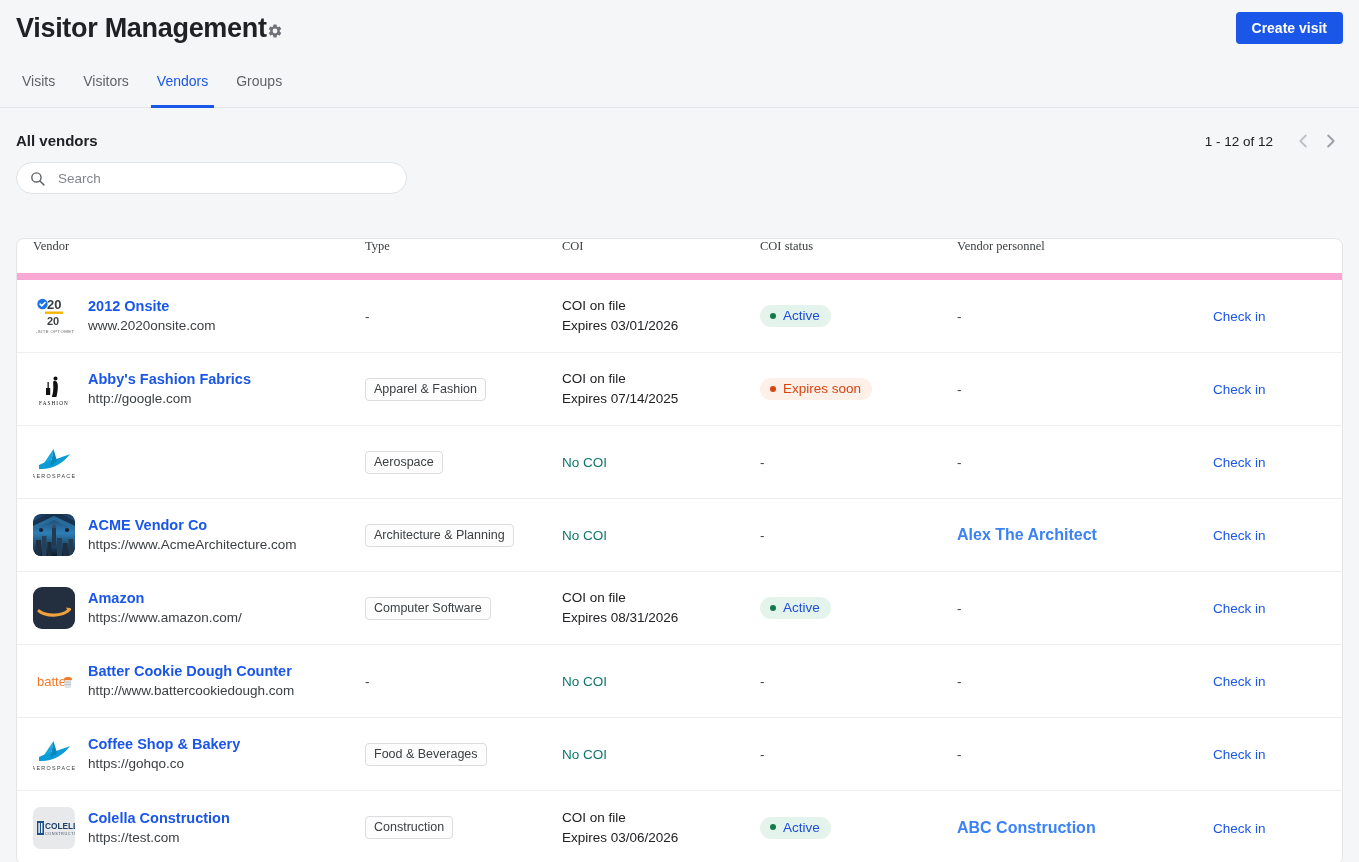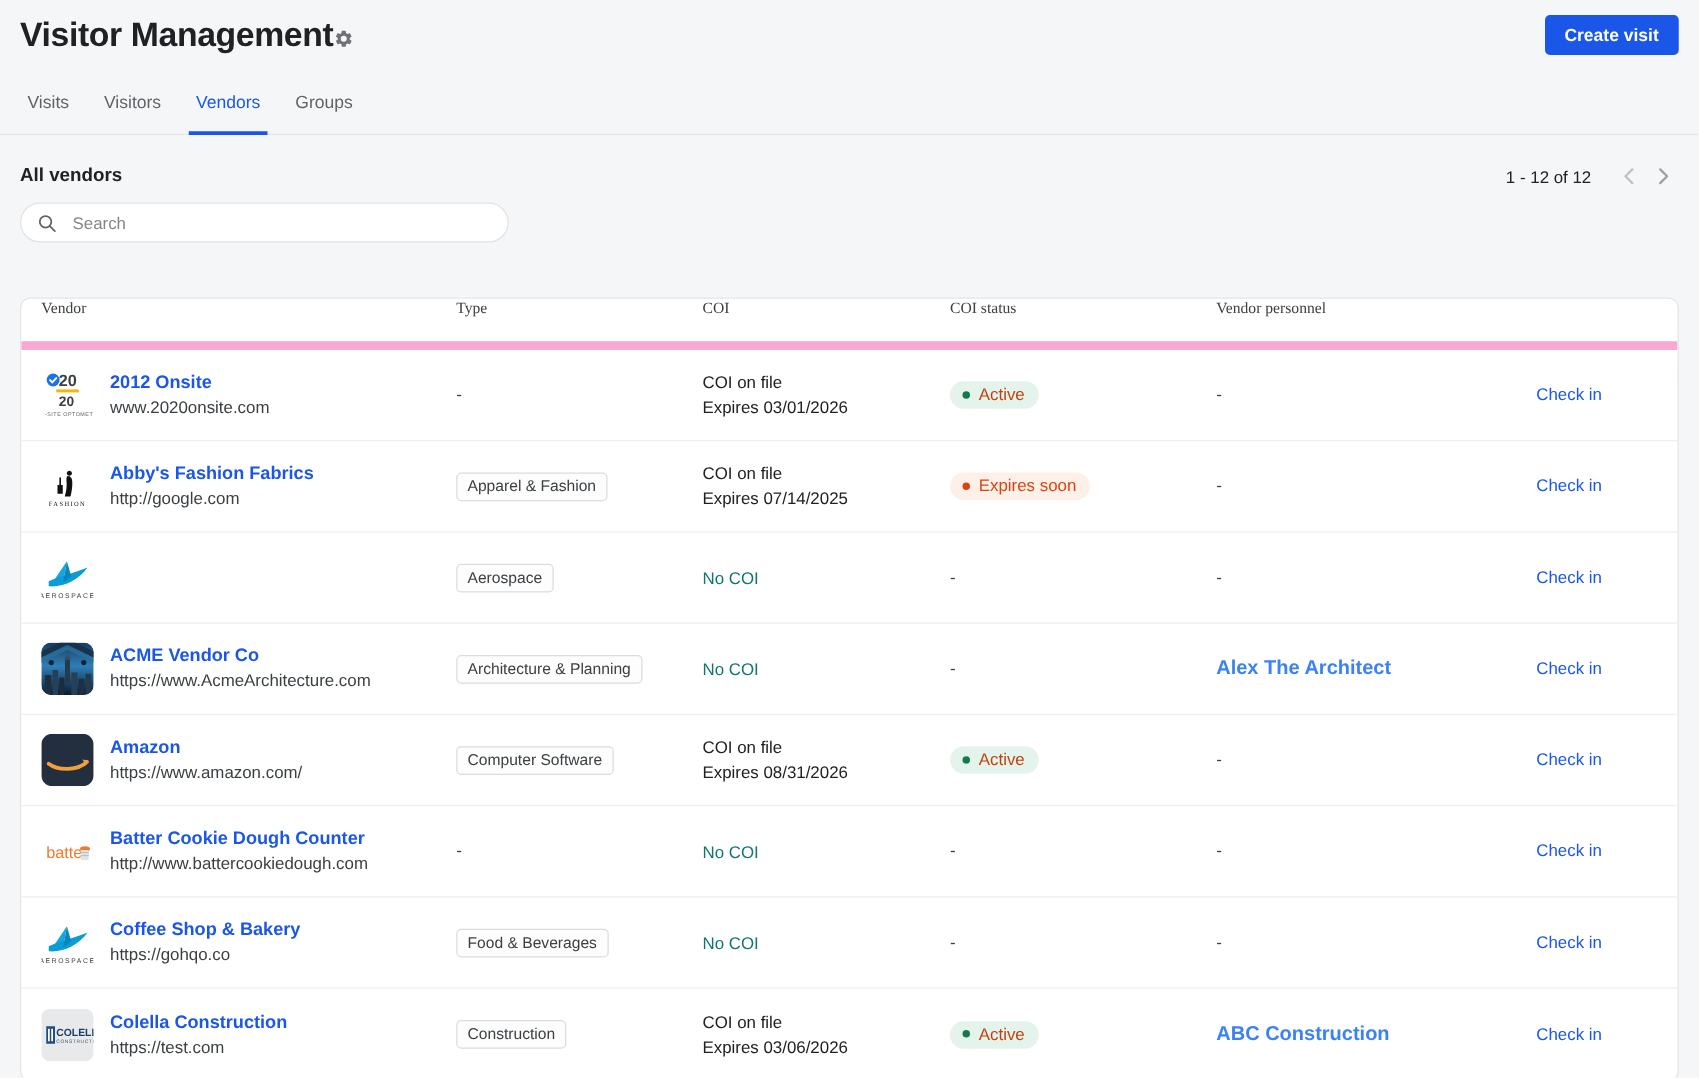--- a/index.html
+++ b/index.html
@@ -177,21 +177,21 @@
   }
   .th {
     font-size: 12.5px;
     color: #3c4043;
     white-space: nowrap;
   }
   .c-vendor   { width: 332px; flex: 0 0 332px; }
   .c-type     { width: 197px; flex: 0 0 197px; }
   .c-coi      { width: 198px; flex: 0 0 198px; }
   .c-status   { width: 197px; flex: 0 0 197px; }
-  .c-person   { width: 256px; flex: 0 0 256px; margin-left: 16px; }
+  .c-person   { width: 256px; flex: 0 0 256px; }
   .c-action   { flex: 1 1 auto; text-align: left; }
 
   .row {
     display: flex;
     align-items: center;
     height: 73px;
     border-bottom: 1px solid #eceef0;
     padding: 0 16px;
   }
   .row:last-child { border-bottom: none; }
@@ -242,21 +242,21 @@
   .badge {
     display: inline-flex;
     align-items: center;
     gap: 7px;
     border-radius: 11px;
     padding: 3px 11px 4px 10px;
     font-size: 13.5px;
     white-space: nowrap;
   }
   .badge .dot { width: 6px; height: 6px; border-radius: 50%; flex: 0 0 6px; }
-  .badge-active { background: #e4f3ec; color: #c2410c; }
+  .badge-active { background: #e4f3ec; color: #1d4ed8; }
   .badge-active .dot { background: #137a4d; }
   .badge-expiring { background: #fdf0e8; color: #d8450f; }
   .badge-expiring .dot { background: #d8450f; }
 
   .person-link { font-size: 16px; font-weight: bold; color: #3b82f6; cursor: pointer; }
   .checkin-link { font-size: 13.5px; color: #1a56e8; cursor: pointer; }
 </style>
 </head>
 <body>
 

